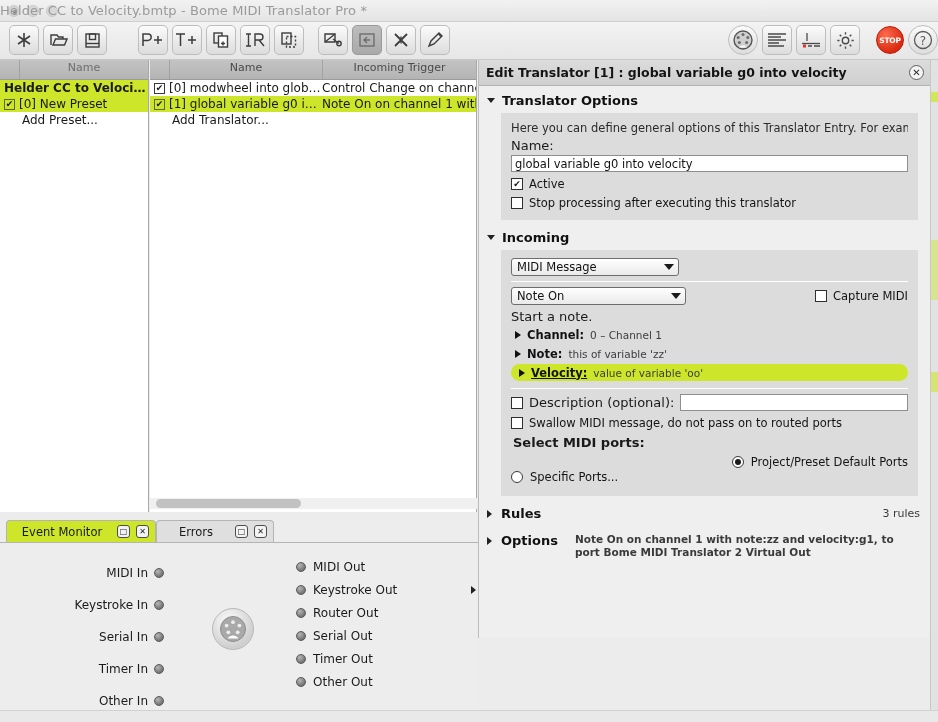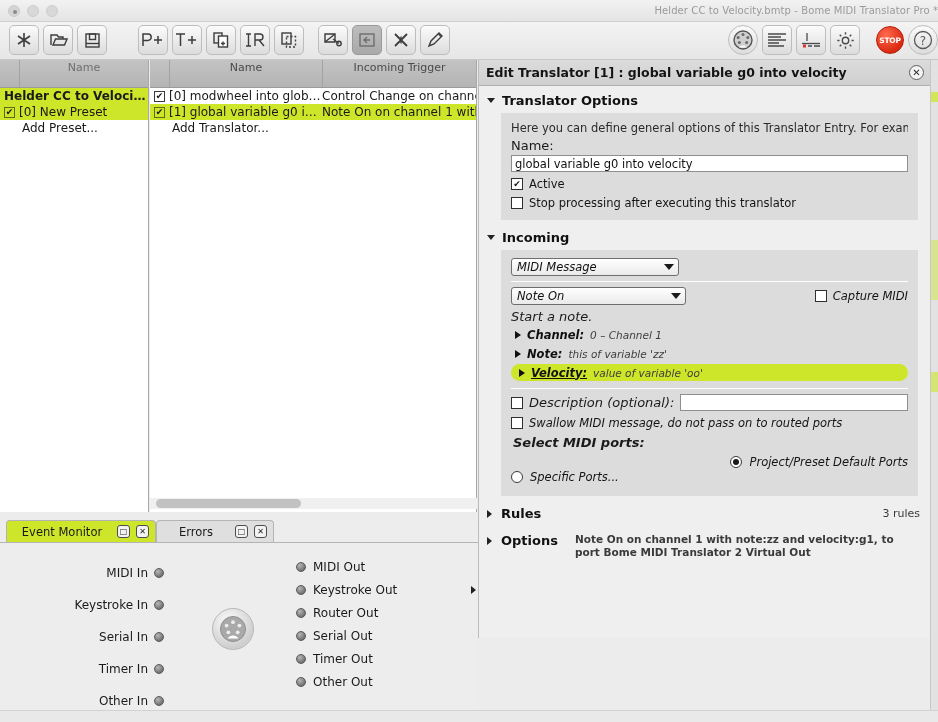--- a/index.html
+++ b/index.html
@@ -18,22 +18,22 @@
     position:absolute; left:0; top:0; width:938px; height:22px;
     background: linear-gradient(#f2f2f2,#e4e4e4);
     border-bottom:1px solid #cfcfcf;
     display:flex; align-items:center;
   }
   .lights { display:flex; gap:7px; padding-left:8px; }
   .light { width:12px; height:12px; border-radius:50%; background:#d8d8d8; border:1px solid #cccccc; }
   .light.first { background:#d4d4d4; position:relative; }
   .light.first::after{content:""; position:absolute; left:4px; top:4px; width:4px;height:4px;border-radius:50%;background:#8b8b8b;}
   .title-text {
-    position:absolute; left:0; right:0; text-align:right;
-    font-size:10px; color:#9a9a9a; letter-spacing:.1px;
+    position:absolute; left:0; right:0; text-align:left;
+    font-size:13px; color:#9a9a9a; letter-spacing:.1px;
   }
 
   
   .toolbar {
     position:absolute; left:0; top:22px; width:938px; height:38px;
     background: linear-gradient(#f3f3f3,#e6e6e6);
     border-bottom:1px solid #c8c8c8;
   }
   .tb-group { position:absolute; top:3px; display:flex; gap:4px; }
   .tbtn {
@@ -57,21 +57,21 @@
 
   
   .pane-presets {
     position:absolute; left:0; top:60px; width:149px; height:452px;
     background:#ffffff; border-right:1px solid #a9a9a9;
   }
   .pane-translators {
     position:absolute; left:150px; top:60px; width:327px; height:452px;
     background:#ffffff; border-right:1px solid #a9a9a9;
   }
-  .colhdr { display:flex; height:28px; background:linear-gradient(#c3c3c3,#b4b4b4); border-bottom:1px solid #9b9b9b; }
+  .colhdr { display:flex; height:20px; background:linear-gradient(#c3c3c3,#b4b4b4); border-bottom:1px solid #9b9b9b; }
   .colhdr .cell {
     font-size:11px; color:#6e6e6e; text-align:center; line-height:15px;
     border-right:1px solid #a2a2a2; overflow:hidden; white-space:nowrap;
   }
   .colhdr .cell.dark { color:#4a4a4a; }
   .trow { display:flex; align-items:center; height:16px; font-size:12px; color:#1a1a1a; white-space:nowrap; }
   .trow.sel { background:#cde62a; }
   .trow.project { font-weight:bold; padding-left:4px; }
   .chk {
     width:11px;height:11px;border:1px solid #3a3a3a;background:#fff;
@@ -410,21 +410,21 @@
       <div class="cbrow">
         <span class="cb"></span>
         <span>Stop processing after executing this translator</span>
       </div>
     </div>
 
     <div class="section-head" style="padding-top:10px;">
       <span class="tri down"></span>
       <span class="section-title">Incoming</span>
     </div>
-    <div class="panel" style="padding:8px 10px 12px 10px;font-style:italic;">
+    <div class="panel" style="padding:8px 10px 12px 10px;">
       <div class="sel-box" style="width:168px;">
         <span>MIDI Message</span>
         <span class="caret"></span>
       </div>
       <div class="rule-line"></div>
       <div style="display:flex;align-items:center;">
         <div class="sel-box" style="width:175px;">
           <span>Note On</span>
           <span class="caret"></span>
         </div>

